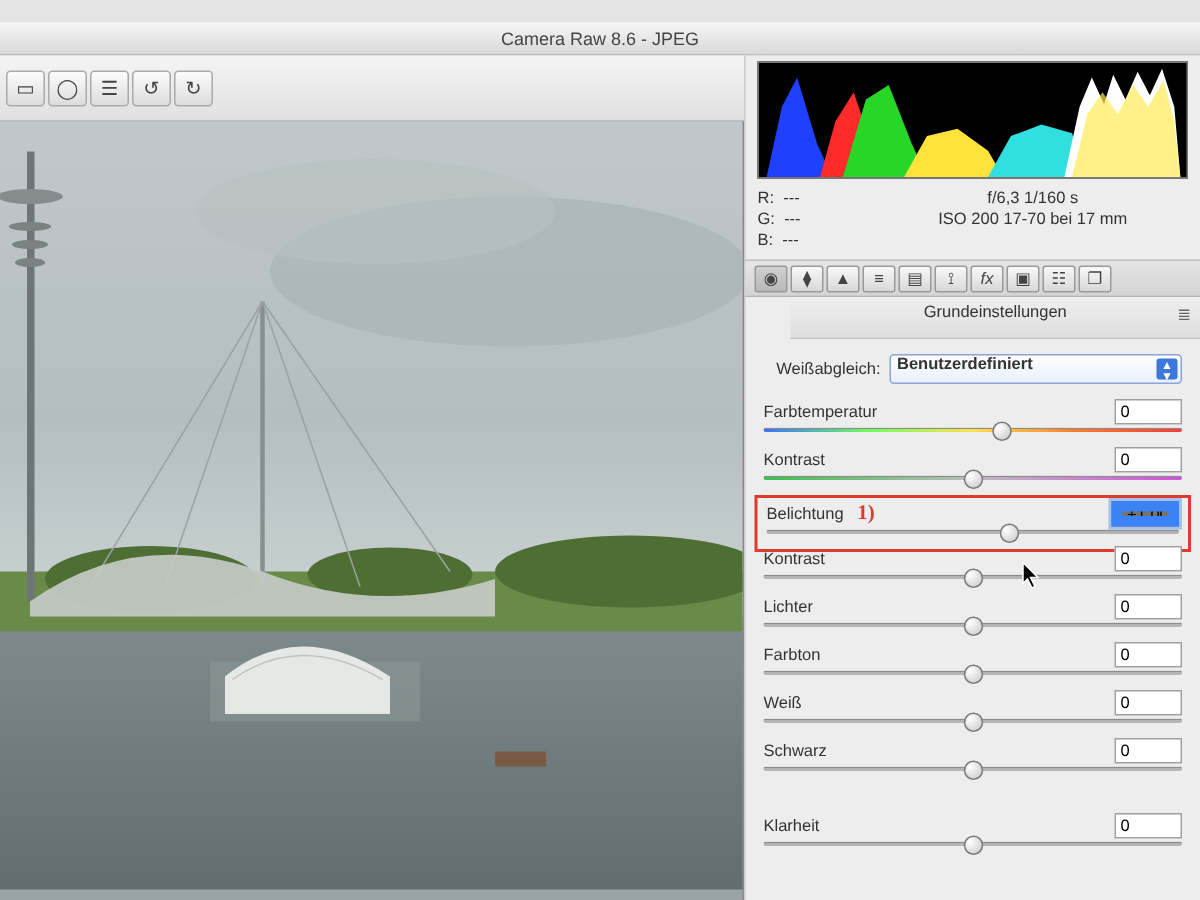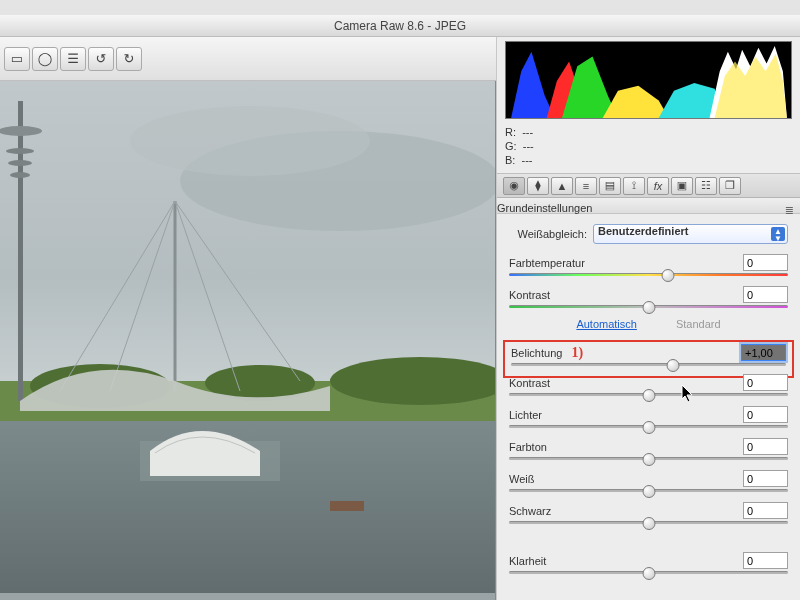--- a/index.html
+++ b/index.html
@@ -25,36 +25,36 @@
 
   .meta-row { display: flex; padding: 4px 8px 6px 8px; font-size: 11px; color: #333; border-bottom: 1px solid #c0c0c0; }
   .meta-rgb { width: 80px; line-height: 14px; }
   .meta-exif { flex: 1; text-align: center; line-height: 14px; }
 
   
   .tabstrip { height: 24px; background: linear-gradient(#e5e5e5,#d4d4d4); border-bottom: 1px solid #b4b4b4; display: flex; align-items: center; padding: 0 6px; gap: 2px; }
   .tabbtn { width: 22px; height: 18px; border: 1px solid #999; background: linear-gradient(#f8f8f8,#d8d8d8); border-radius: 2px; display: flex; align-items:center; justify-content:center; font-size: 11px; color:#444; cursor:pointer;}
   .tabbtn.active { background: linear-gradient(#d0d0d0,#b8b8b8); }
 
-  .panel-title { height: 16px; line-height: 20px; text-align: left; font-size: 11px; background: linear-gradient(#efefef,#dedede); border-bottom: 1px solid #c4c4c4; position:relative;}
+  .panel-title { height: 28px; line-height: 20px; text-align: center; font-size: 11px; background: linear-gradient(#efefef,#dedede); border-bottom: 1px solid #c4c4c4; position:relative;margin-left:30px;}
   .panel-menu { position:absolute; right:6px; top:2px; font-size:11px; color:#666;}
 
   .panel-body { padding: 10px 12px 4px 12px; overflow: hidden; }
 
   .wb-row { display:flex; align-items:center; gap:6px; margin-bottom:10px;}
   .wb-label { flex:0 0 78px;text-align:right; }
   .wb-select { flex:1; height:20px; border:1px solid #8aa7d6; border-radius:3px; background:linear-gradient(#fefeff,#e8efff); padding:0 4px; font-size:11px; position:relative;font-weight:bold;}
   .wb-select::after{content:"";position:absolute;right:2px;top:2px;width:14px;height:14px;background:#3c78d8;border-radius:2px;}
   .wb-arrows{position:absolute;right:5px;top:3px;font-size:8px;line-height:7px;color:#fff;z-index:2;}
 
   .ctrl { margin-bottom: 10px; position:relative;}
   .ctrl-row { display:flex; align-items:center; justify-content:space-between; margin-bottom:2px;}
   .ctrl-label { font-size:11px; }
   .ctrl-input { width:45px; height:17px; border:1px solid #a0a0a0; background:#fff; font-size:11px; text-align:left; padding:0 3px; }
-  .ctrl-input.hl { border:1px solid #3b82f6; box-shadow:0 0 0 2px rgba(90,150,230,0.5); background:#737373;}
+  .ctrl-input.hl { border:7px solid #3b82f6; box-shadow:0 0 0 2px rgba(90,150,230,0.5); background:#737373;}
   .track { height:3px; background:#b4b4b4; border-top:1px solid #8c8c8c; position:relative; border-radius:2px;}
   .track.temp { background:linear-gradient(90deg,#3b6fff,#6aff5a,#ffe14a,#ff7a2a,#ff3a3a);}
   .track.tint { background:linear-gradient(90deg,#39c24a,#bcbcbc,#d251d9);}
   .thumb { position:absolute; top:-5px; width:13px; height:13px; border-radius:50%; background:radial-gradient(circle at 30% 30%,#fff,#c6c6c6); border:1px solid #7a7a7a; transform:translateX(-50%);}
 
   .mode-row { text-align:center; margin:6px 0 8px 0;}
   .mode-row span{ font-size:11px; margin:0 18px; }
   .link-auto{ color:#1a5fd0; text-decoration:underline; cursor:pointer;}
   .link-std{ color:#999;}
 
@@ -144,20 +144,24 @@
         </svg>
       </div>
     </div>
 
     <div class="meta-row">
       <div class="meta-rgb">
         <div><span>R:</span>&nbsp;&nbsp;<span>---</span></div>
         <div><span>G:</span>&nbsp;&nbsp;<span>---</span></div>
         <div><span>B:</span>&nbsp;&nbsp;<span>---</span></div>
       </div>
+      <div class="meta-exif">
+        <div>f/6,3   1/160 s</div>
+        <div>ISO 200   17-70 bei 17 mm</div>
+      </div>
     </div>
 
     <div class="tabstrip">
       <div class="tabbtn active">◉</div>
       <div class="tabbtn">⧫</div>
       <div class="tabbtn">▲</div>
       <div class="tabbtn">≡</div>
       <div class="tabbtn">▤</div>
       <div class="tabbtn">⟟</div>
       <div class="tabbtn" style="font-style:italic;">fx</div>
@@ -194,24 +198,20 @@
       <div class="ctrl">
         <div class="ctrl-row">
           <span class="ctrl-label">Kontrast</span>
           <input class="ctrl-input" value="0" style="">
         </div>
         <div class="track tint">
           <div class="thumb" style="left:50%"></div>
         </div>
       </div>
 
-      <div class="mode-row">
-        <span class="link-auto">Automatisch</span>
-        <span class="link-std">Standard</span>
-      </div>
 
       <div style="position:relative; padding:2px;margin-top:12px;">
         <div class="highlight-box" style="left:-6px; right:-6px; top:-2px; bottom:-4px;"></div>
         <div class="ctrl" style="margin-bottom:6px;">
           <div class="ctrl-row">
             <span>
               <span class="ctrl-label">Belichtung</span>
               <span class="anno">1)</span>
             </span>
             <input class="ctrl-input hl" value="+1,00" style="">

